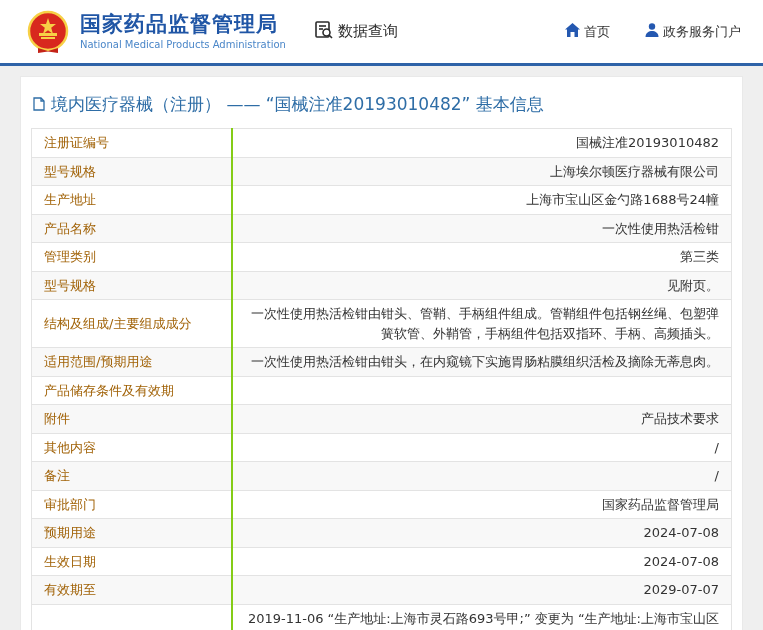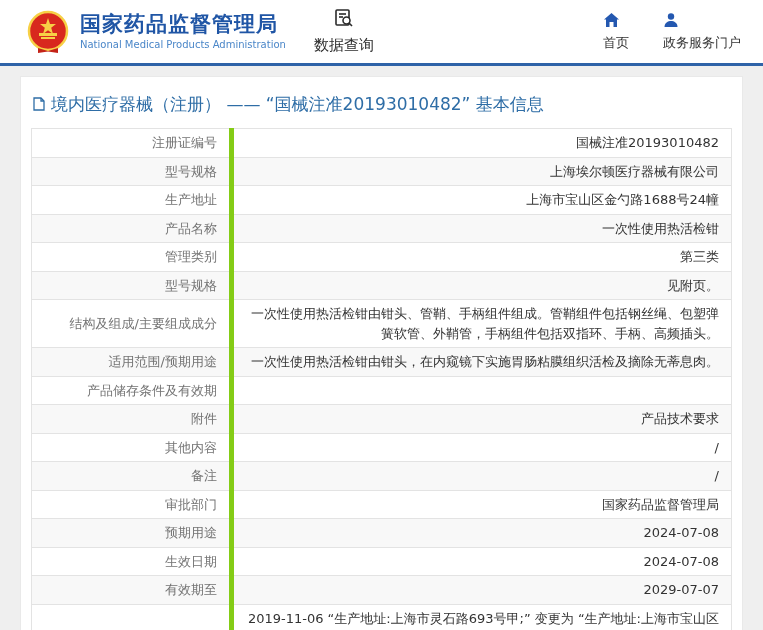--- a/index.html
+++ b/index.html
@@ -35,31 +35,31 @@
     white-space:nowrap;
   }
   .data-query {
     display:flex;
     align-items:center;
     margin-left:28px;
     font-size:15px;
     color:#2b2b2b;
     cursor:pointer;
     gap:4px;
-    flex-direction:column;
   }
   .header-spacer { flex:1; }
   .hnav {
     display:flex;
     gap:34px;
     margin-right:4px;
   }
   .hnav-item {
     display:flex;
-    flex-direction:column;
+    flex-direction:row;
+    align-items:center;
     gap:3px;
     font-size:13px;
     color:#333;
     cursor:pointer;
     white-space:nowrap;
   }
   
   .page { padding:10px 20px 12px 20px; }
   .card {
     background:#fff;
@@ -85,23 +85,23 @@
   table.info th, table.info td {
     border-bottom:1px solid #e3e3e3;
     padding:4px 12px;
     line-height:1.5;
     vertical-align:middle;
     font-weight:normal;
     text-align:right;
   }
   table.info th {
     width:200px;
-    text-align:right;
-    color:#737373;
-    border-right:5px solid #84cc16;
+    text-align:left;
+    color:#a16207;
+    border-right:2px solid #84cc16;
     white-space:nowrap;
   }
   table.info td { color:#333; }
   td.multiline { white-space:pre-line; }
   .icon { display:inline-block; vertical-align:middle; }
 </style>
 </head>
 <body>
 
 <div class="header">

